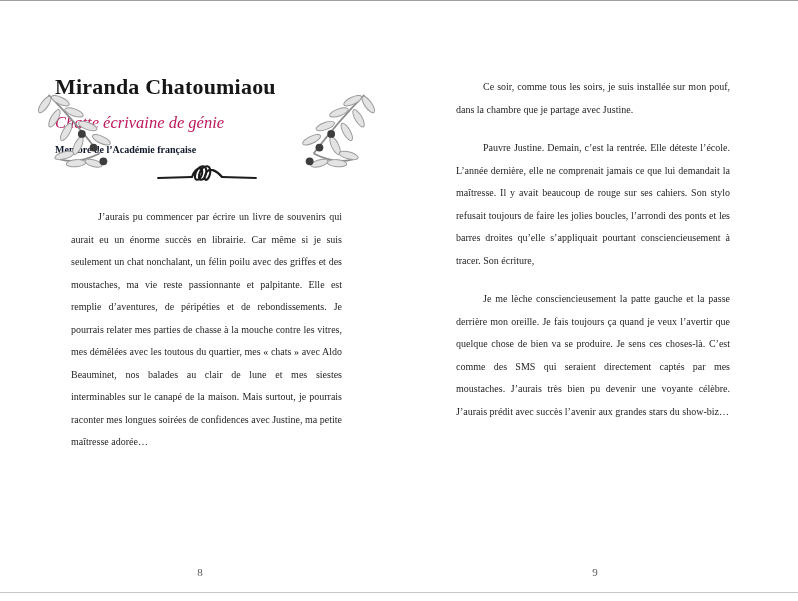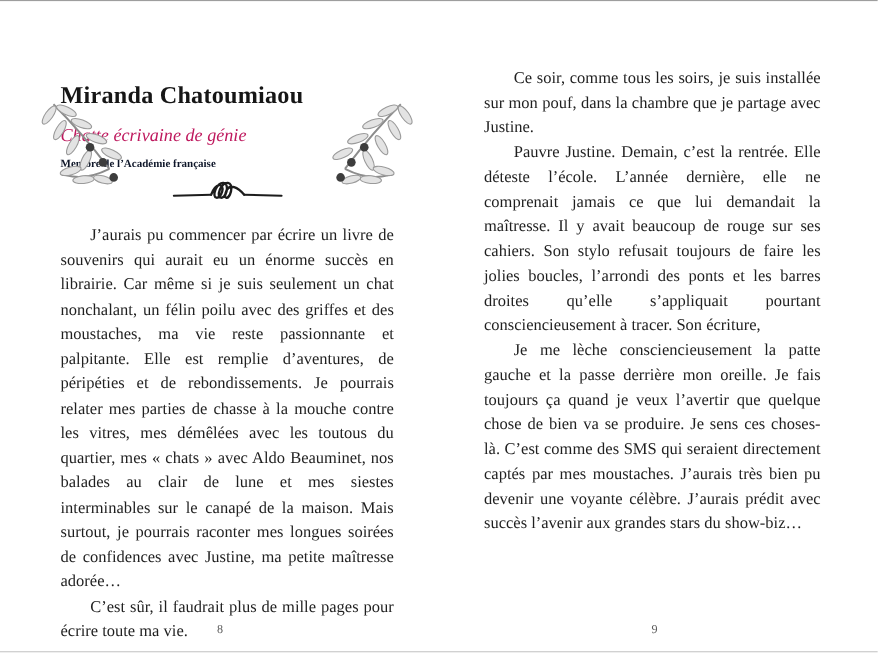--- a/index.html
+++ b/index.html
@@ -39,24 +39,24 @@
   }
   .branch { position: absolute; width: 88px; height: 84px; }
   .branch-left  { left: -24px; top: 14px; }
   .branch-right { right: -24px; top: 14px; transform: scaleX(-1); }
 
   .divider { margin: 9px 0 0 0; text-align: center; height: 26px; }
 
   
   .body-text { margin-top: 13px; }
   .page p {
-    margin: 0;
+    margin: 16px;
     text-align: justify;
     text-indent: 27px;
-    font-size: 15px;
+    font-size: 10px;
     line-height: 22.5px;
   }
   .page-right .body-text { margin-top: 0; }
 
   .page-number {
     position: absolute;
     top: 566px;
     text-align: center;
     font-size: 11px;
     color: #5a5a5a;
@@ -135,21 +135,20 @@
           <path d="M6,14 L40,13" stroke-width="1.8"></path>
           <path d="M70,13 L104,14" stroke-width="1.8"></path>
           <path d="M40,13 C44,2 52,2 50,10 C48,18 40,18 44,8 C48,0 56,0 54,10 C52,18 44,18 48,8 C52,0 60,0 58,10 C56,18 50,18 54,9 C57,3 64,6 70,13" stroke-width="2.1"></path>
         </g>
       </svg>
     </div>
   </header>
 
   <div class="body-text">
     <p>J’aurais pu commencer par écrire un livre de souvenirs qui aurait eu un énorme succès en librairie. Car même si je suis seulement un chat nonchalant, un félin poilu avec des griffes et des moustaches, ma vie reste passionnante et palpitante. Elle est remplie d’aventures, de péripéties et de rebondissements. Je pourrais relater mes parties de chasse à la mouche contre les vitres, mes démêlées avec les toutous du quartier, mes « chats » avec Aldo Beauminet, nos balades au clair de lune et mes siestes interminables sur le canapé de la maison. Mais surtout, je pourrais raconter mes longues soirées de confidences avec Justine, ma petite maîtresse adorée…</p>
-    <p>C’est sûr, il faudrait plus de mille pages pour écrire toute ma vie.</p>
   </div>
 </section>
 
 <section class="page page-right">
   <div class="body-text">
     <p>Ce soir, comme tous les soirs, je suis installée sur mon pouf, dans la chambre que je partage avec Justine.</p>
     <p>Pauvre Justine. Demain, c’est la rentrée. Elle déteste l’école. L’année dernière, elle ne comprenait jamais ce que lui demandait la maîtresse. Il y avait beaucoup de rouge sur ses cahiers. Son stylo refusait toujours de faire les jolies boucles, l’arrondi des ponts et les barres droites qu’elle s’appliquait pourtant consciencieusement à tracer. Son écriture,</p>
     <p>Je me lèche consciencieusement la patte gauche et la passe derrière mon oreille. Je fais toujours ça quand je veux l’avertir que quelque chose de bien va se produire. Je sens ces choses-là. C’est comme des SMS qui seraient directement captés par mes moustaches. J’aurais très bien pu devenir une voyante célèbre. J’aurais prédit avec succès l’avenir aux grandes stars du show-biz…</p>
   </div>
 </section>

